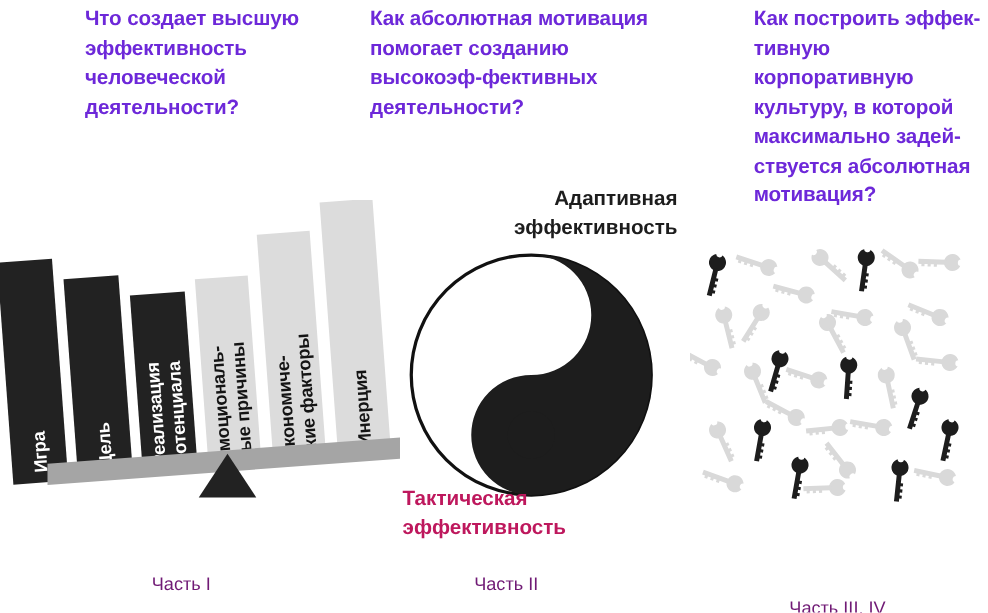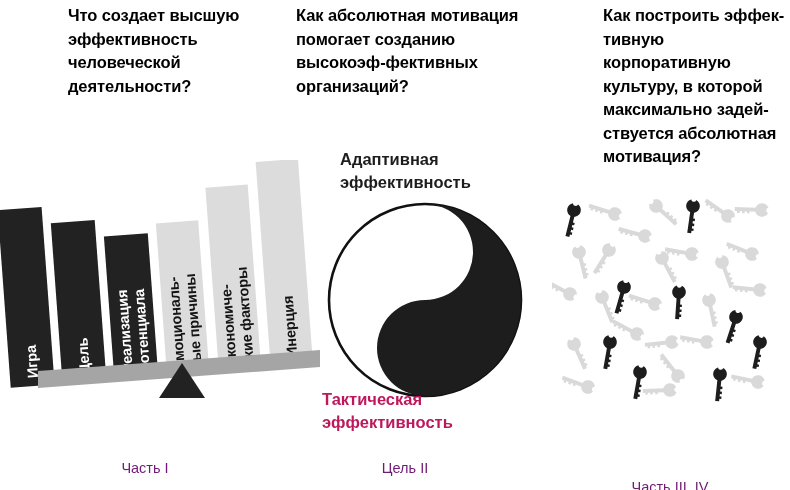--- a/index.html
+++ b/index.html
@@ -22,21 +22,21 @@
     width: 790px;
     height: 490px;
   }
 
   
   .col-head {
     position: absolute;
     font-size: 16.5px;
     line-height: 23.5px;
     font-weight: 700;
-    color: #000000;
+    color: #6d28d9;
     letter-spacing: -0.1px;
   }
   #head-1 { left: 68px;  top: 4px;  width: 215px; }
   #head-2 { left: 296px; top: 4px;  width: 248px; }
   #head-3 { left: 603px; top: 4px;  width: 190px; }
 
   
   .part-cap {
     position: absolute;
     font-size: 14.5px;
@@ -73,20 +73,21 @@
   }
   .yy-cap {
     position: absolute;
     font-size: 16.5px;
     line-height: 23px;
     font-weight: 700;
   }
   #yy-cap-top {
     left: 340px; top: 148px;
     width: 202px;
+    text-align: right;
     color: #1d1d1d;
   }
   #yy-cap-bottom {
     left: 322px; top: 388px;
     width: 220px;
     text-align: left;
     color: #be185d;
   }
 
   
@@ -95,21 +96,21 @@
     left: 552px; top: 182px;
     width: 238px; height: 228px;
   }
 </style>
 </head>
 <body>
 
 <div class="stage">
 
   <div class="col-head" id="head-1">Что создает высшую эффективность человеческой деятельности?</div>
-  <div class="col-head" id="head-2">Как абсолютная мотивация помогает созданию высокоэф-фективных организаций?</div>
+  <div class="col-head" id="head-2">Как абсолютная мотивация помогает созданию высокоэф-фективных деятельности?</div>
   <div class="col-head" id="head-3">Как построить эффек-тивную корпоративную культуру, в которой максимально задей-ствуется абсолютная мотивация?</div>
 
   <div id="panel-lever">
     <svg class="lever-svg" width="340" height="250" viewBox="0 0 340 250">
 
       <g transform="rotate(-4.2 170 212)">
 
         <g>
           <rect x="10" y="38" width="44" height="178" fill="#222222"></rect>
           <text class="bar-label on-dark" transform="translate(38,208) rotate(-90)">Игра</text>
@@ -298,16 +299,16 @@
             <use href="#keyglyph" fill="#1d1d1d"></use>
           </g>
         <g transform="translate(206,200) rotate(102) scale(0.62)" mask="url(#keyhole-mask)">
             <use href="#keyglyph" fill="#d9d9d9"></use>
           </g>
       </g>
     </svg>
   </div>
 
   <div class="part-cap" id="part-1">Часть I</div>
-  <div class="part-cap" id="part-2">Цель II</div>
+  <div class="part-cap" id="part-2">Часть II</div>
   <div class="part-cap" id="part-3">Часть III, IV</div>
 
 </div>
 
 </body></html>

